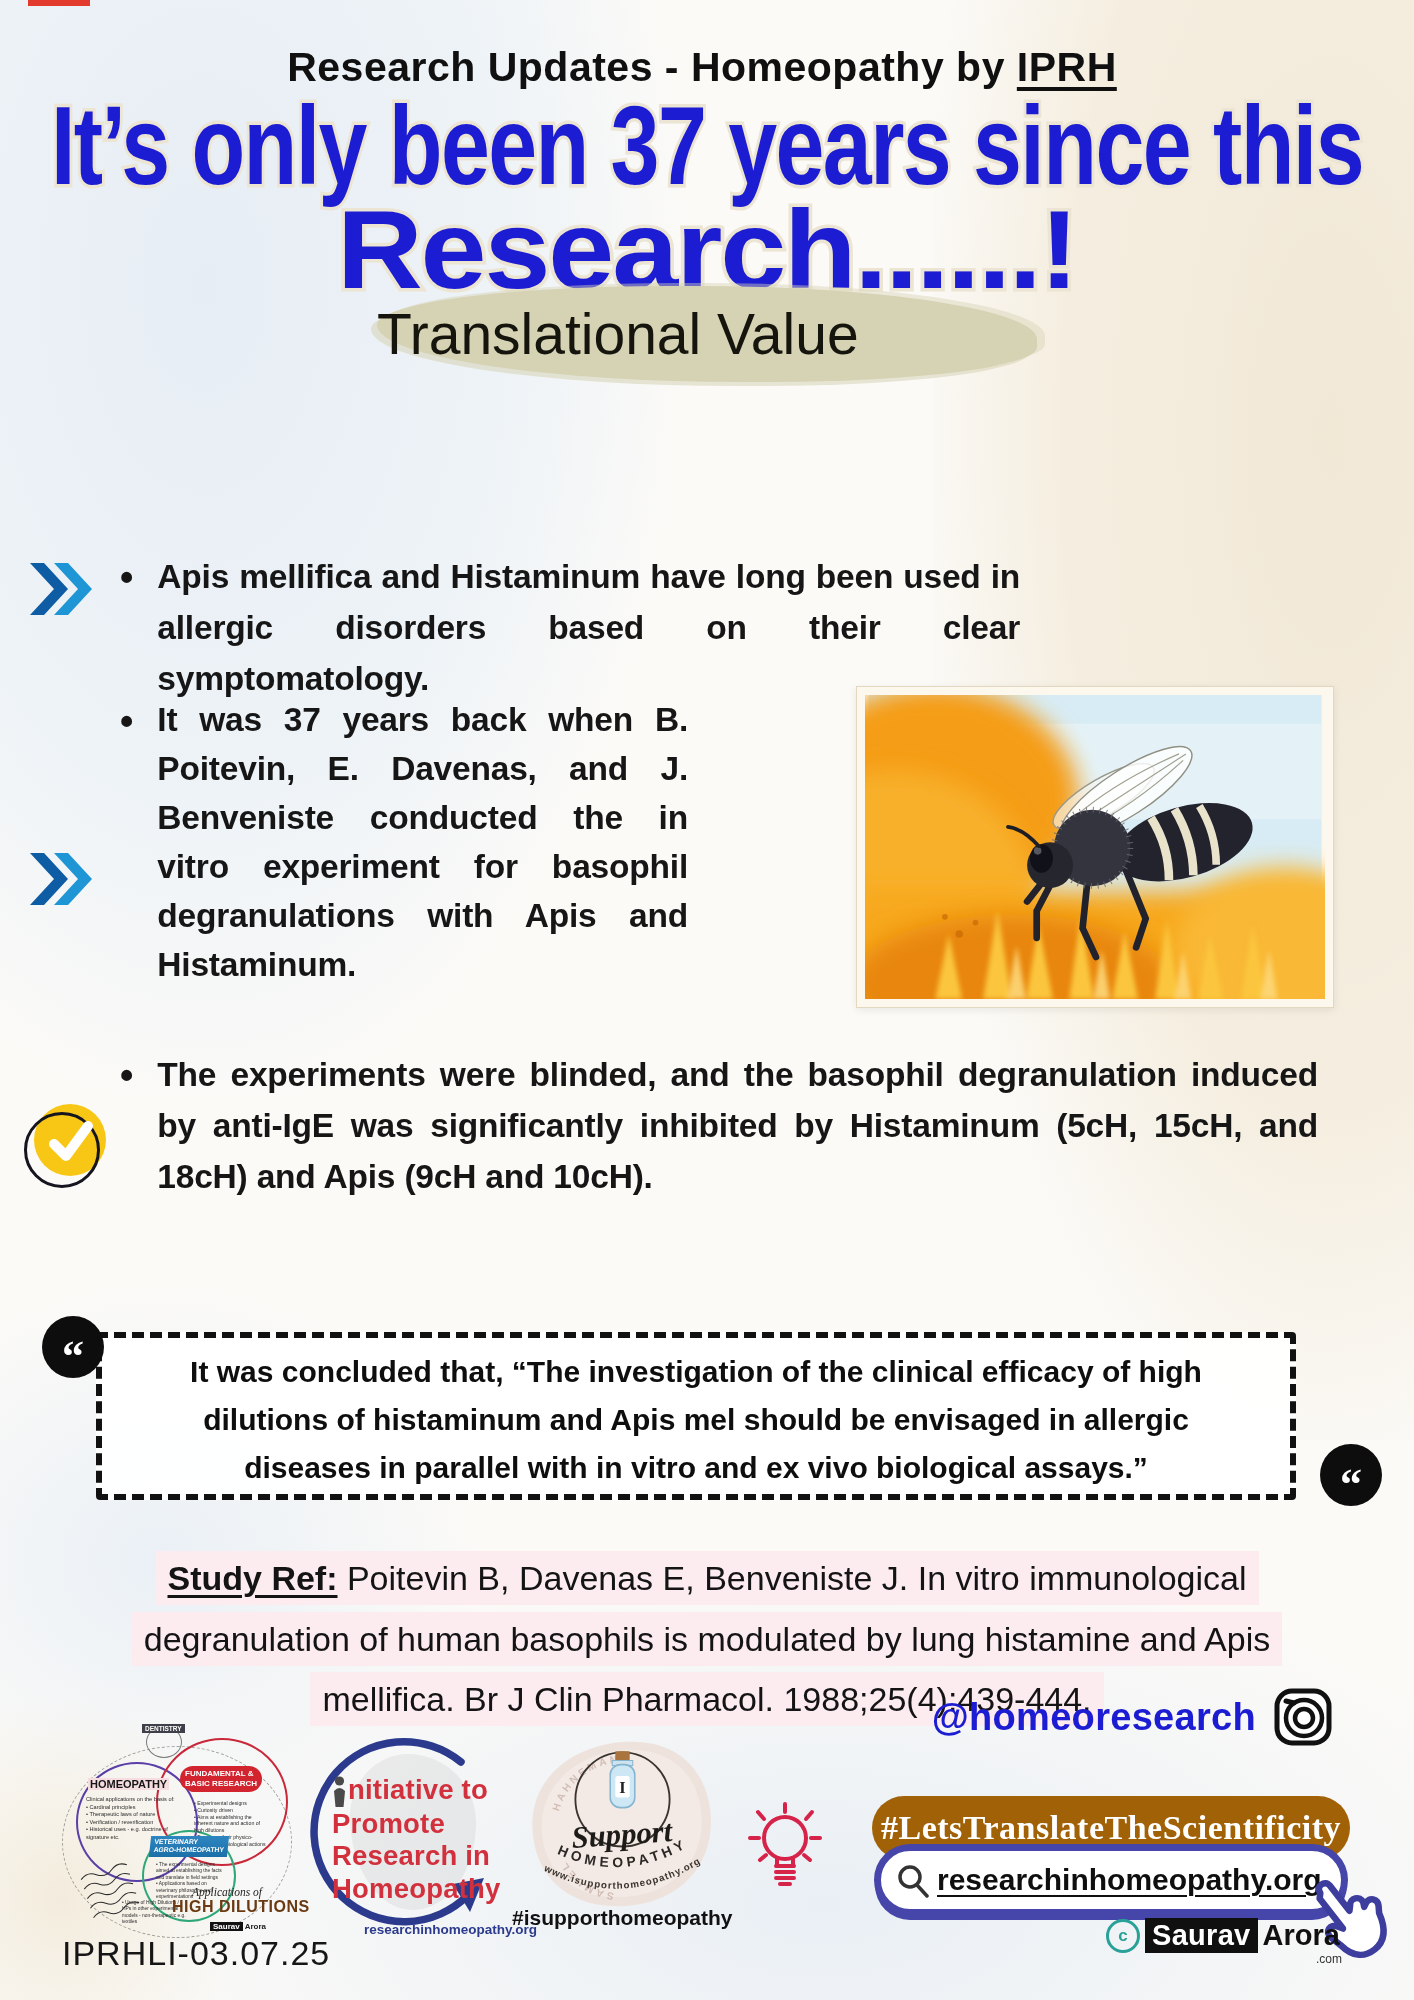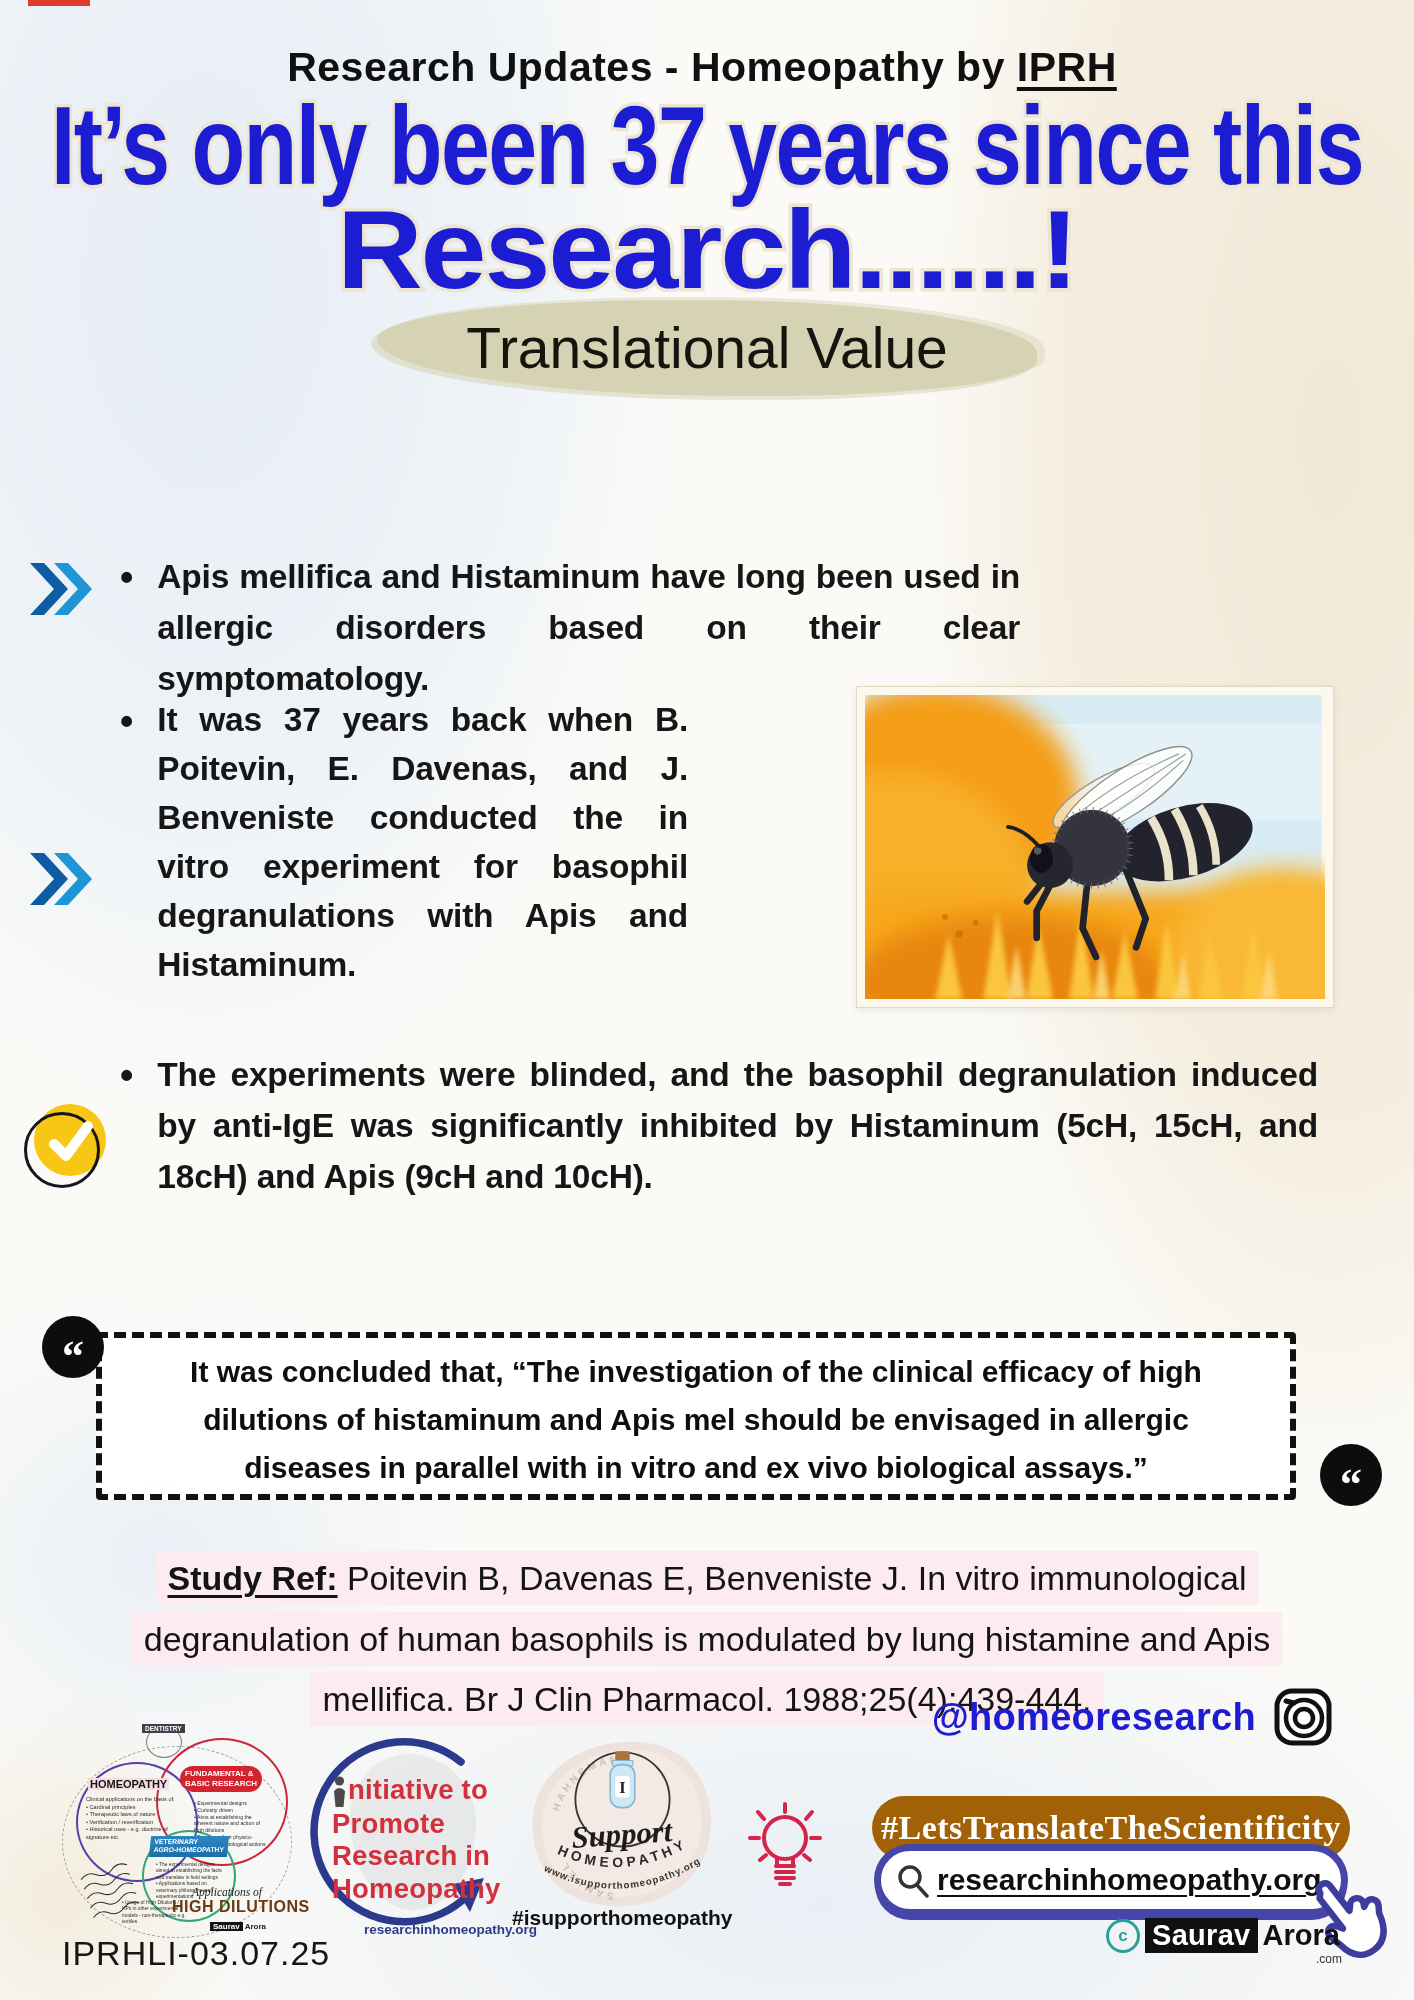--- a/index.html
+++ b/index.html
@@ -9,21 +9,21 @@
   .layer{position:absolute;z-index:1;}
   .pre{white-space:pre-line;}
 
   
   .header{top:44px;left:0;width:1414px;text-align:center;font-size:41px;font-weight:800;color:#101010;letter-spacing:.5px;}
   .header .org{text-decoration:underline;text-underline-offset:6px;text-decoration-thickness:4px;padding-right:10px;}
   .title-svg{top:92px;left:0;}
   .title-svg text{font-family:"Liberation Sans",sans-serif;font-weight:800;fill:#1c1cd2;stroke:#ece5d4;stroke-width:7px;paint-order:stroke;letter-spacing:-2px;}
 
   
-  .badge{top:300px;left:377px;width:660px;height:96px;background:#d6d2b4;border-radius:46% 54% 42% 58% / 42% 58% 38% 62%;display:flex;align-items:center;justify-content:center;box-shadow:-6px 4px 0 rgba(214,210,180,.55), 8px -3px 0 rgba(214,210,180,.45);}
+  .badge{top:286px;left:377px;width:660px;height:96px;background:#d6d2b4;border-radius:46% 54% 42% 58% / 42% 58% 38% 62%;display:flex;align-items:center;justify-content:flex-start;box-shadow:-6px 4px 0 rgba(214,210,180,.55), 8px -3px 0 rgba(214,210,180,.45);}
   .badge span{font-size:57px;font-weight:500;color:#15150e;letter-spacing:0;}
 
   
   .bullet{display:flex;gap:24px;color:#161616;}
   .bullet .dot{font-size:38px;font-weight:800;line-height:1.35;}
   .bullet .txt{font-size:33.5px;font-weight:700;text-align:justify;line-height:1.52;letter-spacing:-.2px;}
   .b1{top:552px;left:120px;width:900px;}
   .b2{top:696px;left:120px;width:568px;}
   .b2 .txt{line-height:1.46;}
   .b3{top:1050px;left:120px;width:1198px;}

